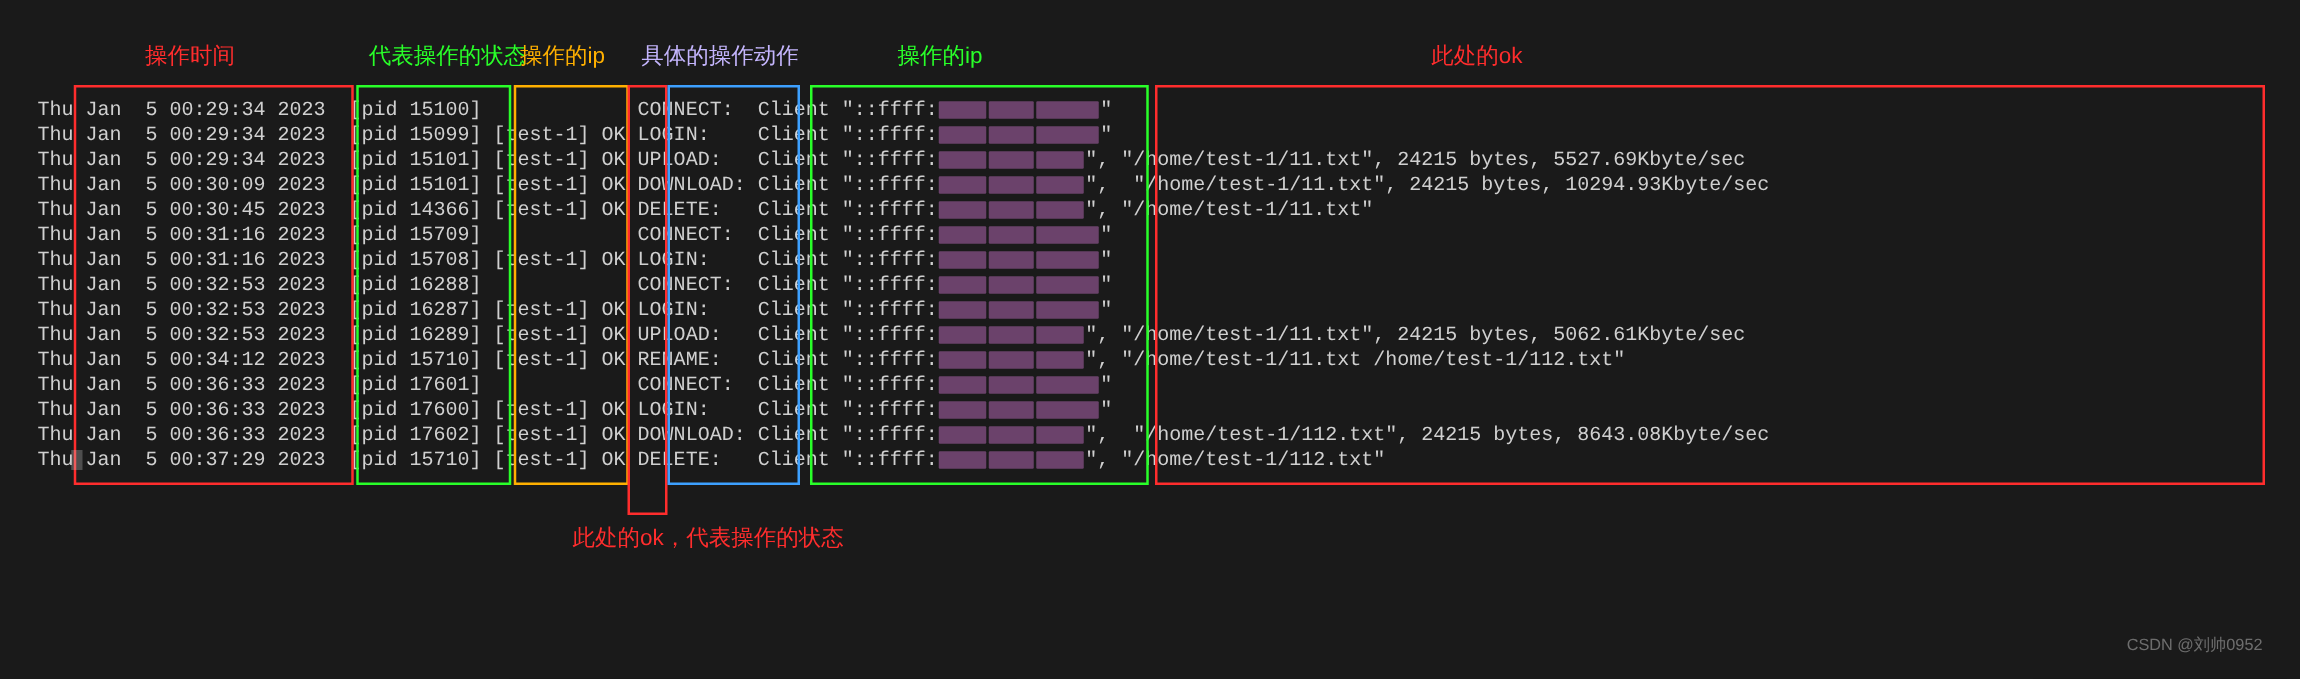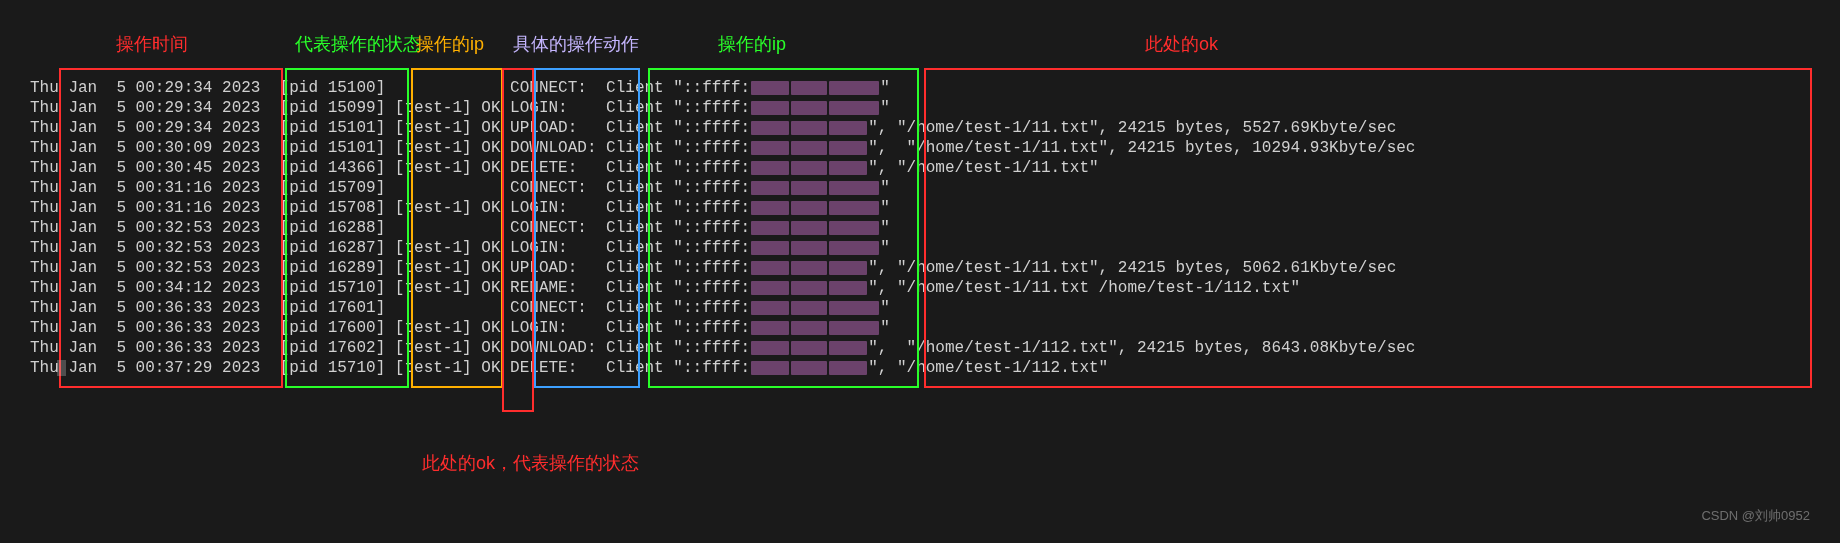--- a/index.html
+++ b/index.html
@@ -100,19 +100,19 @@
   <div id="boxes">
       <div class="box" style="border-color: rgb(255, 45, 45); left: 59px; top: 68px; width: 220px; height: 316px;"></div>
       <div class="box" style="border-color: rgb(41, 255, 41); left: 285px; top: 68px; width: 120px; height: 316px;"></div>
       <div class="box" style="border-color: rgb(255, 176, 0); left: 411px; top: 68px; width: 88px; height: 316px;"></div>
       <div class="box" style="border-color: rgb(255, 45, 45); left: 502px; top: 68px; width: 28px; height: 340px;"></div>
       <div class="box" style="border-color: rgb(61, 160, 255); left: 534px; top: 68px; width: 102px; height: 316px;"></div>
       <div class="box" style="border-color: rgb(41, 255, 41); left: 648px; top: 68px; width: 267px; height: 316px;"></div>
       <div class="box" style="border-color: rgb(255, 45, 45); left: 924px; top: 68px; width: 884px; height: 316px;"></div>
     </div>
 
-  <span class="footnote" style="color:#ff2d2d; left:422px; top:418px;margin-top:33px;">此处的ok，代表操作的状态</span>
+  <span class="footnote" style="color:#ff2d2d; left:458px; top:418px;">此处的ok，代表操作的状态</span>
 
   <div class="cursor" style="left:57px; top:360px;"></div>
 
   <span class="watermark">CSDN @刘帅0952</span>
 
 </div>
 
 </body></html>

